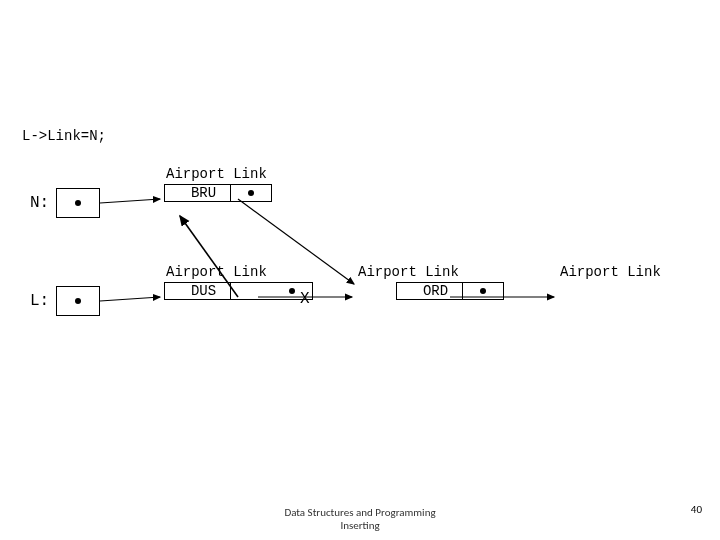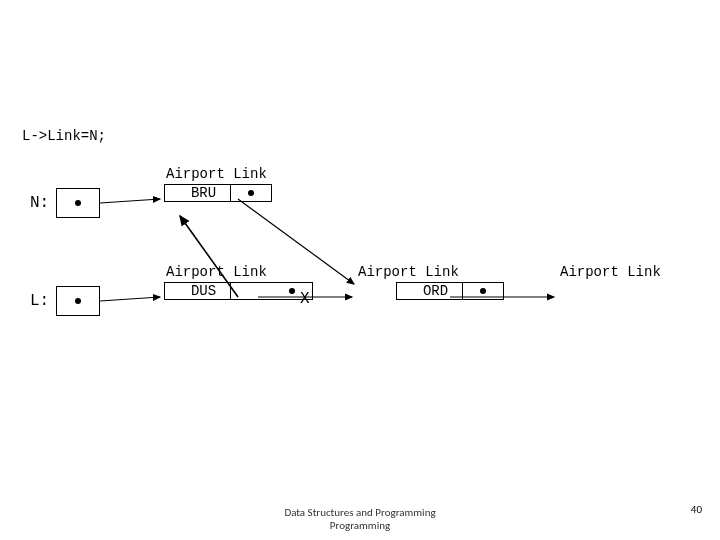--- a/index.html
+++ b/index.html
@@ -88,17 +88,17 @@
 
     <line x1="450" y1="297" x2="554" y2="297" stroke="#000" stroke-width="1.2" marker-end="url(#arr)"></line>
 
     <line x1="238" y1="199" x2="354" y2="284" stroke="#000" stroke-width="1.2" marker-end="url(#arr)"></line>
 
     <line x1="238" y1="297" x2="180" y2="216" stroke="#000" stroke-width="1.6" marker-end="url(#arr)"></line>
   </svg>
 
   <div class="footer">
     <span>Data Structures and Programming</span><br>
-    <span>Programming</span>
+    <span>Inserting</span>
   </div>
   <div class="pagenum">40</div>
 
 </div>
 
 </body></html>

